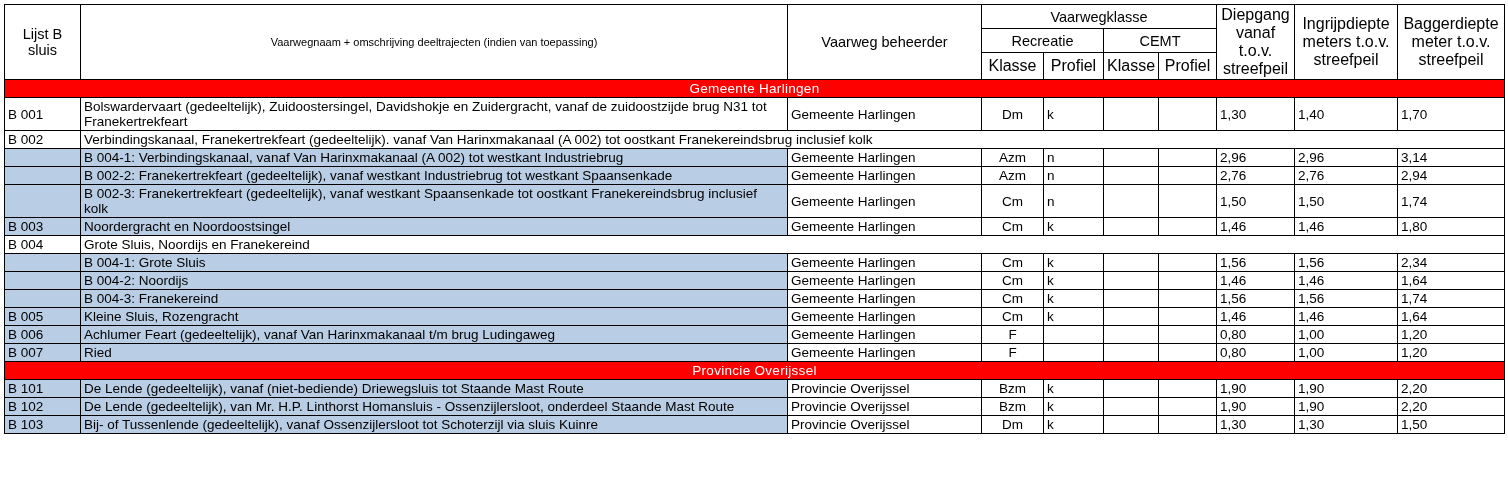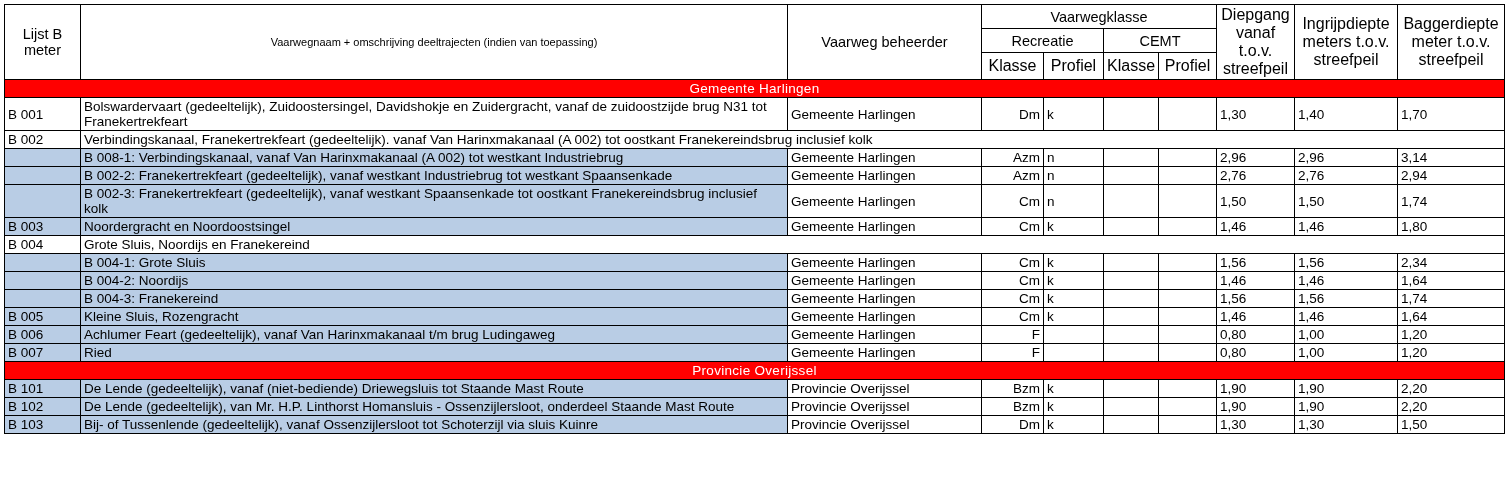--- a/index.html
+++ b/index.html
@@ -49,21 +49,21 @@
     letter-spacing: .3px;
     padding: 2px 0;
   }
   
   .hl { background: #b9cde5; }
   .plain { background: #ffffff; }
 
   td.nr { width: 76px; padding-left: 4px; text-align: left; }
   td.name { text-align: left; }
   td.beheerder { text-align: left; padding-left: 4px; }
-  td.klasse { text-align: right; padding-left: 4px; }
+  td.klasse { text-align: center; padding-left: 4px; }
   td.profiel { text-align: left; padding-left: 4px; }
   td.num { text-align: left; }
 
   .name-indent { padding-left: 6px; }
   .span-name {
     text-align: left;
     margin-left: 36px;
   }
 </style>
 </head>
@@ -80,21 +80,21 @@
       <col style="width:55px">
       <col style="width:58px">
       <col style="width:78px">
       <col style="width:103px">
       <col style="width:107px">
     </colgroup>
     <thead>
       <tr>
         <th class="hdr hdr-med" rowspan="3">
           <div>Lijst B</div>
-          <div>meter</div>
+          <div>sluis</div>
         </th>
         <th class="hdr hdr-big" rowspan="3">Vaarwegnaam + omschrijving deeltrajecten (indien van toepassing)</th>
         <th class="hdr hdr-med" rowspan="3">Vaarweg  beheerder</th>
         <th class="hdr hdr-med" colspan="4">Vaarwegklasse</th>
         <th class="hdr hdr-small" rowspan="3">
           <div>Diepgang</div>
           <div>vanaf</div>
           <div>t.o.v.</div>
           <div>streefpeil</div>
         </th>
@@ -135,21 +135,21 @@
           <td class="num plain">1,30</td>
           <td class="num plain">1,40</td>
           <td class="num plain">1,70</td>
         </tr>
         <tr>
           <td class="nr plain">B 002</td>
           <td class="name span-name plain" colspan="9">Verbindingskanaal, Franekertrekfeart (gedeeltelijk). vanaf Van Harinxmakanaal (A 002) tot oostkant Franekereindsbrug inclusief kolk</td>
         </tr>
         <tr>
           <td class="nr hl"></td>
-          <td class="name hl name-indent">B 008-1: Verbindingskanaal, vanaf Van Harinxmakanaal (A 002) tot westkant Industriebrug</td>
+          <td class="name hl name-indent">B 004-1: Verbindingskanaal, vanaf Van Harinxmakanaal (A 002) tot westkant Industriebrug</td>
           <td class="beheerder plain">Gemeente Harlingen</td>
           <td class="klasse plain">Azm</td>
           <td class="profiel plain">n</td>
           <td class="klasse plain"></td>
           <td class="profiel plain"></td>
           <td class="num plain">2,96</td>
           <td class="num plain">2,96</td>
           <td class="num plain">3,14</td>
         </tr>
         <tr>

